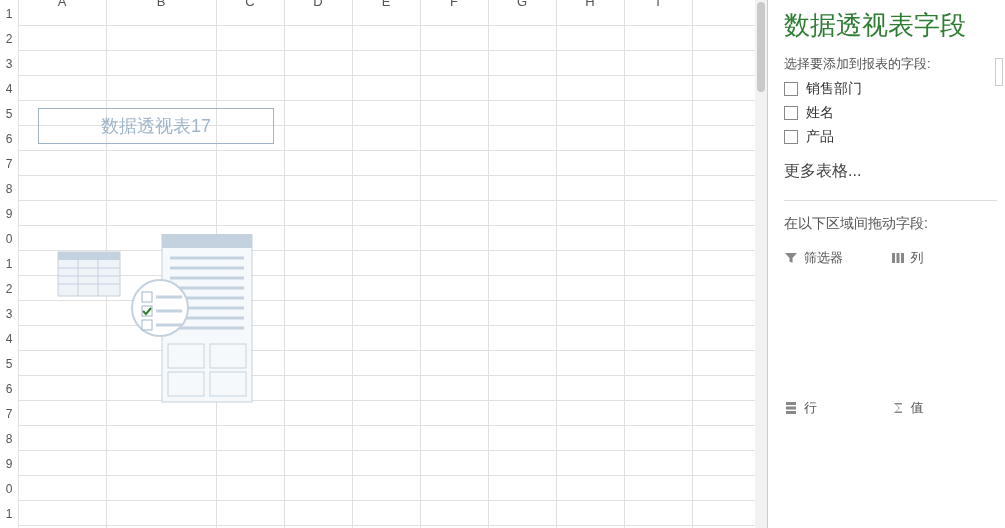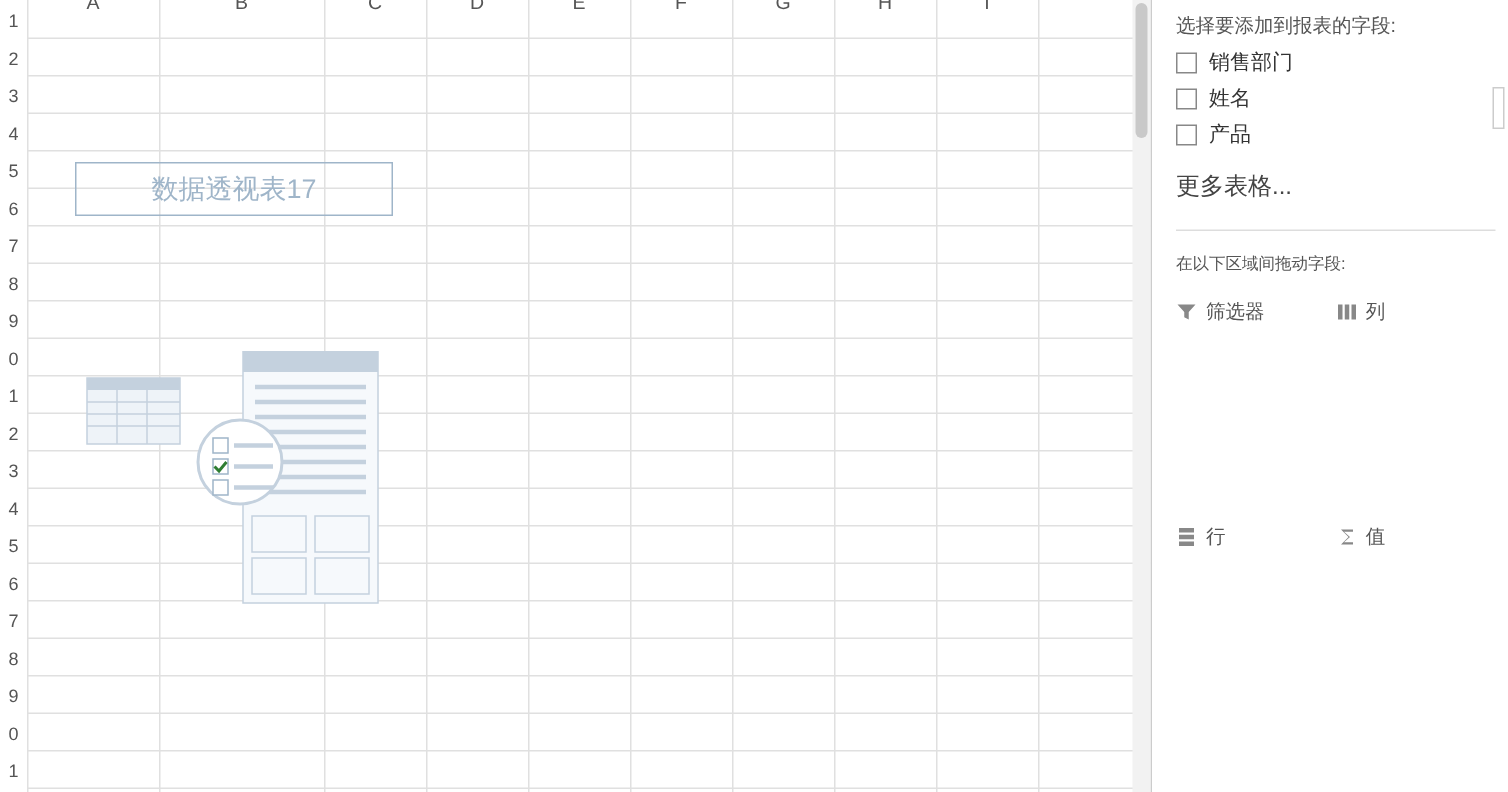--- a/index.html
+++ b/index.html
@@ -15,37 +15,37 @@
 .rowhdrs { position: absolute; left: 0; top: 0; width: 18px; }
 .rowhdr { position: absolute; left: 0; width: 18px; text-align: center; font-size: 12px; color: #555; }
 
 .gridv { position: absolute; top: 0; bottom: 0; width: 1px; background: #e0e0e0; }
 .gridh { position: absolute; left: 18px; right: 0; height: 1px; background: #e0e0e0; }
 .scrollbar-v { position: absolute; right: 0; top: 0; bottom: 0; width: 12px; background: #f2f2f2; }
 .scrollbar-thumb { position: absolute; left: 2px; top: 2px; width: 8px; height: 90px; background: #c9c9c9; border-radius: 4px; }
 
 
 .pivot-area { position: absolute; left: 28px; top: 98px; width: 256px; height: 415px; }
-.pivot-title-box { margin: 10px auto 18px auto; width: 212px; border: 1px solid #9fb5c9; text-align: center; padding: 5px 0; font-size: 18px; color: #9fb5c9; }
+.pivot-title-box { margin: 10px auto 18px auto; width: 236px; border: 1px solid #9fb5c9; text-align: center; padding: 5px 0; font-size: 18px; color: #9fb5c9; }
 .pivot-msg { text-align: center; font-size: 16px; color: #3a3a3a; line-height: 1.6; padding: 0 6px; }
 
 
 .illus { position: relative; margin: 90px auto 0 auto; width: 200px; height: 170px; }
 .illus svg { width: 100%; height: 100%; }
 
 
 .pane { flex: 1; padding: 8px 8px 8px 16px; }
 .pane-title { font-size: 26px; color: #2e7d32; font-weight: 500; margin-bottom: 12px; }
 .pane-subtitle { font-size: 13px; color: #555; margin-bottom: 4px; }
 .field-list { margin-bottom: 12px; }
 .field-item { display: flex; align-items: center; gap: 8px; font-size: 14px; color: #333; padding: 3px 0; }
 .chk { width: 14px; height: 14px; border: 1px solid #888; background: #fff; }
 .more-tables { font-size: 16px; color: #444; margin: 10px 0 18px 0; }
 .divider { height: 1px; background: #ddd; margin: 0 0 14px 0; }
-.pane-subtitle2 { font-size: 11px; color: #555; margin-bottom: 14px; }
+.pane-subtitle2 { font-size: 14px; color: #555; margin-bottom: 14px; }
 .zones { display: grid; grid-template-columns: 1fr 1fr; grid-template-rows: 150px 70px; gap: 0; }
 .zone-hdr { display: flex; align-items: center; gap: 6px; font-size: 13px; color: #555; padding: 2px 0; }
 .zone-icon { width: 14px; height: 14px; display: inline-flex; align-items: center; justify-content: center; color: #888; }
 .settings-btn { position: absolute; right: 2px; top: 58px; width: 8px; height: 28px; border: 1px solid #ccc; }
 </style>
 </head>
 <body>
 
 <div class="sheet">
   <div class="corner"></div>
@@ -157,20 +157,21 @@
     </div>
   </div>
 
   <div class="scrollbar-v">
     <div class="scrollbar-thumb"></div>
   </div>
 </div>
 
 <div class="pane" style="position:relative;">
   <div class="settings-btn"></div>
+  <div class="pane-title">数据透视表字段</div>
   <div class="pane-subtitle">选择要添加到报表的字段:</div>
 
   <div class="field-list" id="fieldlist">
       <div class="field-item">
         <span class="chk"></span>
         <span>销售部门</span>
       </div>
       <div class="field-item">
         <span class="chk"></span>
         <span>姓名</span>

